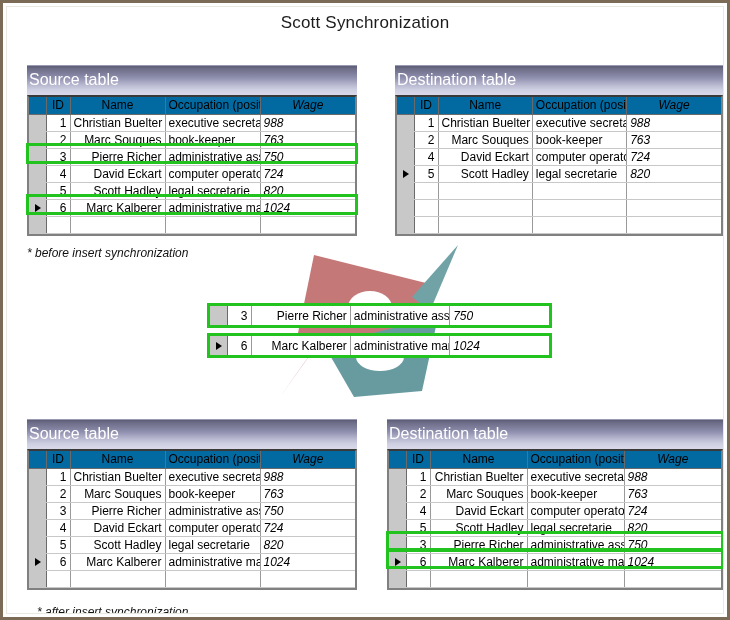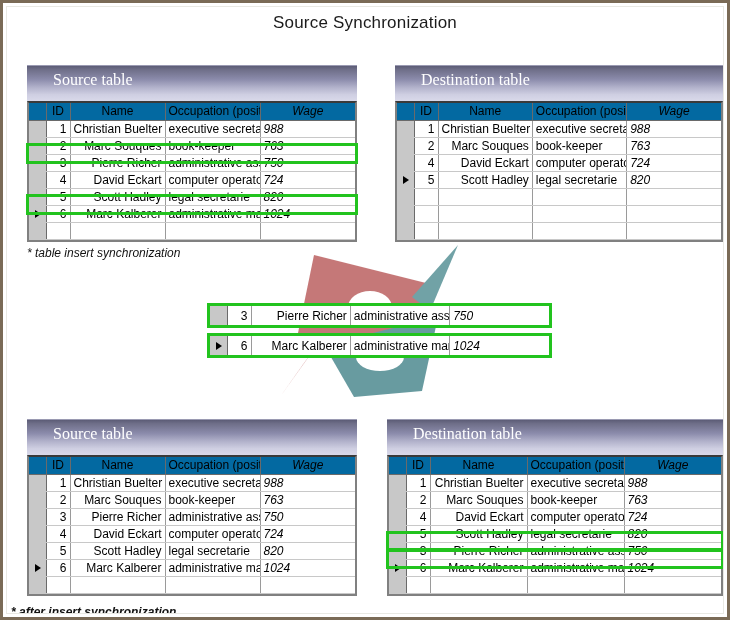--- a/index.html
+++ b/index.html
@@ -40,37 +40,36 @@
   .watermark{
     position:absolute;
     left:255px;top:238px;
     width:210px;height:160px;
     pointer-events:none;
   }
 
   
   .tblblock{position:absolute;}
   .tbl-title{
-    height:36px;
+    height:30px;
     background:linear-gradient(to bottom,
         #5c5c76 0%,
         #6e6e88 10%,
         #8b8bab 38%,
         #b3b3cc 62%,
         #cfcfe2 82%,
         #d9d9ea 100%);
     color:#ffffff;
     font-size:16px;
     line-height:27px;
-    padding-left:26px;
+    padding-left:2px;
     box-sizing:border-box;
     border-top:1px solid #9a9ab2;
     overflow:hidden;
     white-space:nowrap;
-    font-family:Liberation Serif, serif;
   }
   .grid{
     border:2px solid #808080;
     border-top:2px solid #3a3a3a;
     background:#ffffff;
     box-sizing:border-box;
   }
   table.dg{
     border-collapse:collapse;
     width:100%;
@@ -144,21 +143,21 @@
     color:#111;
     white-space:nowrap;
   }
 </style>
 </head>
 <body>
 
 <div id="root">
   <div id="inner">
 
-    <div class="page-title">Source Synchronization</div>
+    <div class="page-title">Scott Synchronization</div>
 
     <div class="watermark">
       <svg width="210" height="160" viewBox="0 0 210 160" xmlns="http://www.w3.org/2000/svg">
         <g opacity="0.72">
           <path d="M42,118 L18,152 L58,96 Z" fill="#b04545"></path>
           <path d="M36,88 L52,10 L172,40 L150,98 Z" fill="#b04545"></path>
           <path d="M150,52 L196,0 L168,66 Z" fill="#3b7f85"></path>
           <path d="M62,100 L176,72 L160,146 L92,152 Z" fill="#2f757c"></path>
           <ellipse cx="108" cy="62" rx="22" ry="16" fill="#ffffff"></ellipse>
           <ellipse cx="118" cy="112" rx="24" ry="14" fill="#ffffff"></ellipse>
@@ -228,21 +227,21 @@
                 <td class="c-name"></td>
                 <td class="c-occ"></td>
                 <td class="c-wage"></td>
               </tr>
             </tbody>
         </table>
       </div>
     <div class="hlbox" style="border-color: rgb(34, 195, 30); left: -1px; top: 78px; width: 332px; height: 21px;"></div>
         <div class="hlbox" style="border-color: rgb(34, 195, 30); left: -1px; top: 129px; width: 332px; height: 21px;"></div>
       </div>
-    <div class="caption" style="left:20px;top:239px;">* table insert synchronization</div>
+    <div class="caption" style="left:20px;top:239px;">* before insert synchronization</div>
 
     <div class="tblblock" style="left:388px;top:58px;width:328px;">
       <div class="tbl-title">Destination table</div>
       <div class="grid">
         <table class="dg">
           <thead>
             <tr>
               <th class="c-sel"></th>
               <th class="c-id">ID</th>
               <th class="c-name">Name</th>
@@ -392,21 +391,21 @@
                 <td class="c-sel"></td>
                 <td class="c-id"></td>
                 <td class="c-name"></td>
                 <td class="c-occ"></td>
                 <td class="c-wage"></td>
               </tr>
             </tbody>
         </table>
       </div>
     </div>
-    <div class="caption" style="left:4px;top:598px;font-weight:bold;">* after insert synchronization</div>
+    <div class="caption" style="left:30px;top:598px;">* after insert synchronization</div>
 
     <div class="tblblock" style="left:380px;top:412px;width:336px;">
       <div class="tbl-title">Destination table</div>
       <div class="grid">
         <table class="dg">
           <thead>
             <tr>
               <th class="c-sel"></th>
               <th class="c-id">ID</th>
               <th class="c-name">Name</th>

